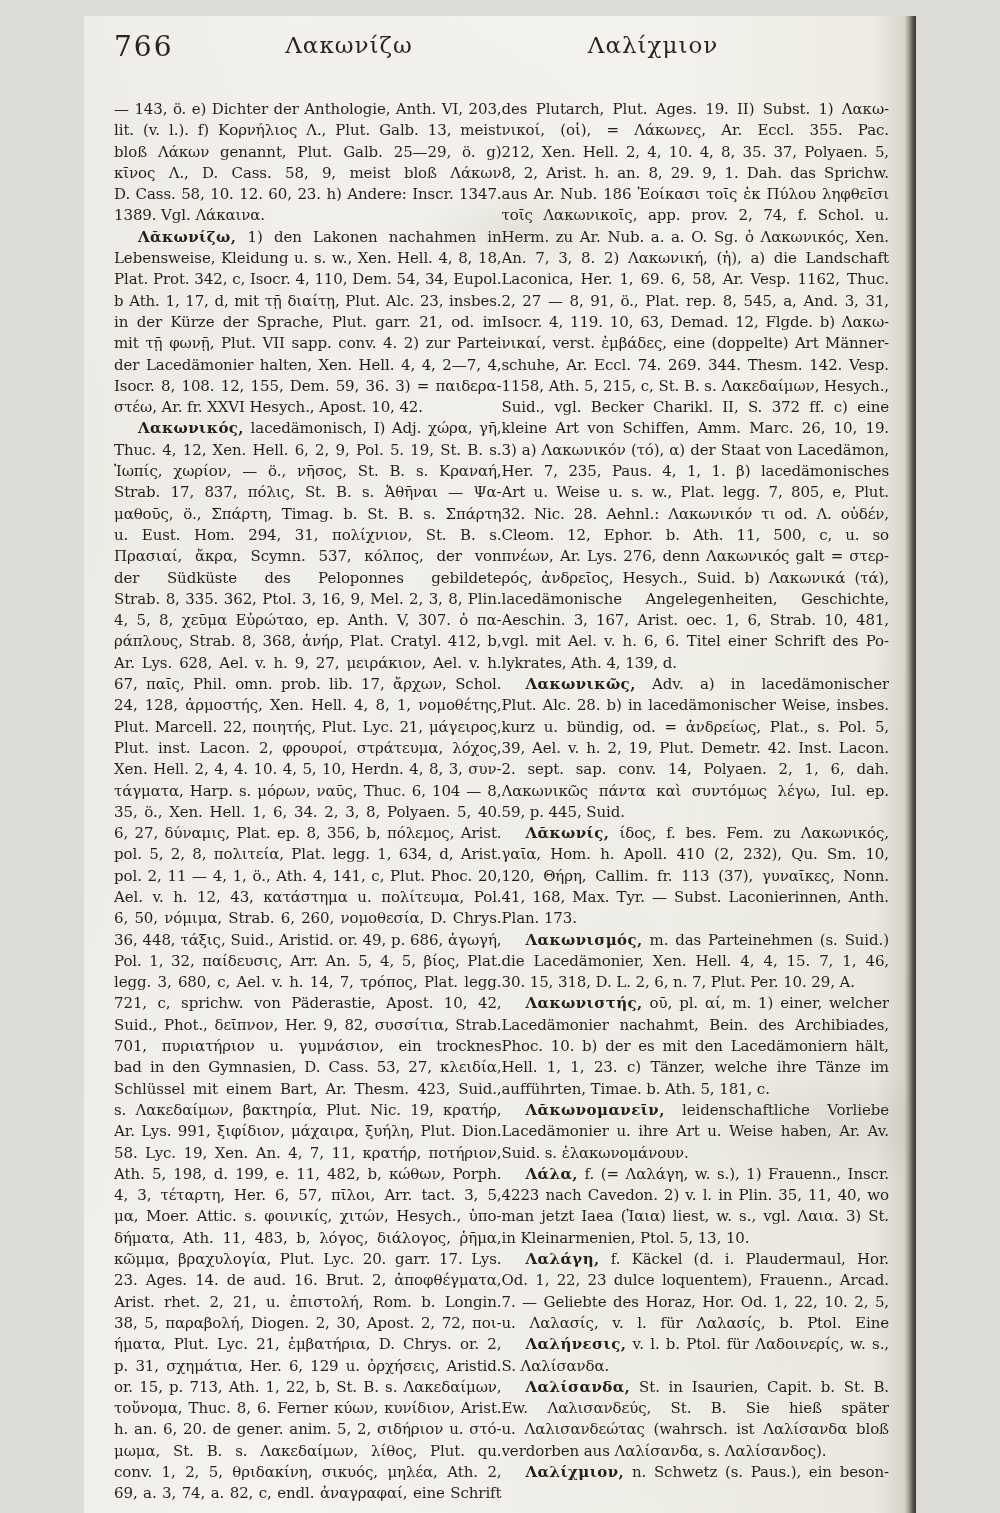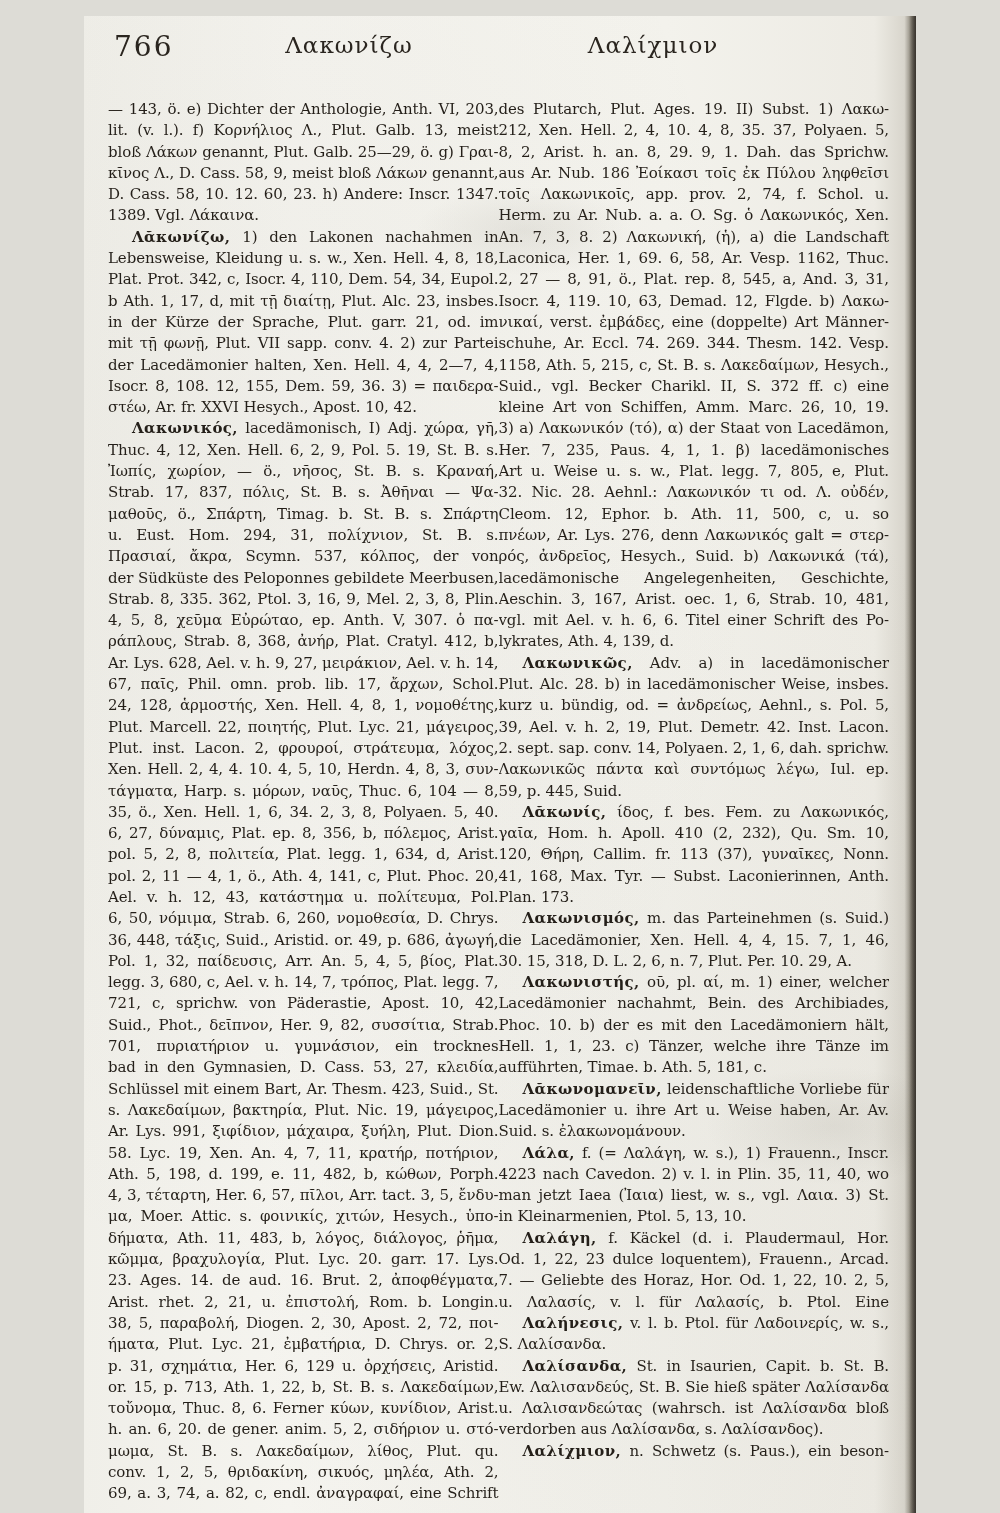--- a/index.html
+++ b/index.html
@@ -20,21 +20,21 @@
   }
   .page-number {
     position:absolute; left:0; top:4px;
     font-size:28px; letter-spacing:2px; color:#2a251f;
   }
   .head-word { position:absolute; top:6px; width:470px; text-align:center;
     font-size:23px; letter-spacing:1px; color:#2a251f; }
   .head-word.left  { left:0;text-align:center; }
   .head-word.right { right:3px; }
   .columns {
-    position:absolute; top:83px; left:24px; right:27px;
+    position:absolute; top:83px; left:30px; right:27px;
     display:flex; gap:0;
   }
   .col { width:467px; overflow:hidden; }
   .line {
     height:21.3px; line-height:21.3px;
     font-size:15px; letter-spacing:-0.1px;
     text-align:justify; text-align-last:justify;
     white-space:normal; overflow:hidden;
     color:#241f19;
   }
@@ -104,21 +104,21 @@
         <div class="line">Ael. v. h. 12, 43, κατάστημα u. πολίτευμα, Pol.</div>
         <div class="line">6, 50, νόμιμα, Strab. 6, 260, νομοθεσία, D. Chrys.</div>
         <div class="line">36, 448, τάξις, Suid., Aristid. or. 49, p. 686, ἀγωγή,</div>
         <div class="line">Pol. 1, 32, παίδευσις, Arr. An. 5, 4, 5, βίος, Plat.</div>
         <div class="line">legg. 3, 680, c, Ael. v. h. 14, 7, τρόπος, Plat. legg. 7,</div>
         <div class="line">721, c, sprichw. von Päderastie, Apost. 10, 42, Hesych.,</div>
         <div class="line">Suid., Phot., δεῖπνον, Her. 9, 82, συσσίτια, Strab. 15,</div>
         <div class="line">701, πυριατήριον u. γυμνάσιον, ein trocknes Schwitz-</div>
         <div class="line">bad in den Gymnasien, D. Cass. 53, 27, κλειδία, κλεῖς,</div>
         <div class="line">Schlüssel mit einem Bart, Ar. Thesm. 423, Suid., St. B.</div>
-        <div class="line">s. Λακεδαίμων, βακτηρία, Plut. Nic. 19, μάγειρος,</div>
+        <div class="line">s. Λακεδαίμων, βακτηρία, Plut. Nic. 19, κρατήρ,</div>
         <div class="line">Ar. Lys. 991, ξιφίδιον, μάχαιρα, ξυήλη, Plut. Dion.</div>
         <div class="line">58. Lyc. 19, Xen. An. 4, 7, 11, κρατήρ, ποτήριον,</div>
         <div class="line">Ath. 5, 198, d. 199, e. 11, 482, b, κώθων, Porph. abst.</div>
         <div class="line">4, 3, τέταρτη, Her. 6, 57, πῖλοι, Arr. tact. 3, 5, ἔνδυ-</div>
         <div class="line">μα, Moer. Attic. s. φοινικίς, χιτών, Hesych., ὑπο-</div>
         <div class="line">δήματα, Ath. 11, 483, b, λόγος, διάλογος, ῥῆμα,</div>
         <div class="line">κῶμμα, βραχυλογία, Plut. Lyc. 20. garr. 17. Lys.</div>
         <div class="line">23. Ages. 14. de aud. 16. Brut. 2, ἀποφθέγματα,</div>
         <div class="line">Arist. rhet. 2, 21, u. ἐπιστολή, Rom. b. Longin.</div>
         <div class="line">38, 5, παραβολή, Diogen. 2, 30, Apost. 2, 72, ποι-</div>
@@ -126,20 +126,21 @@
         <div class="line">p. 31, σχημάτια, Her. 6, 129 u. ὀρχήσεις, Aristid.</div>
         <div class="line">or. 15, p. 713, Ath. 1, 22, b, St. B. s. Λακεδαίμων,</div>
         <div class="line">τοὔνομα, Thuc. 8, 6. Ferner κύων, κυνίδιον, Arist.</div>
         <div class="line">h. an. 6, 20. de gener. anim. 5, 2, σιδήριον u. στό-</div>
         <div class="line">μωμα, St. B. s. Λακεδαίμων, λίθος, Plut. qu.</div>
         <div class="line">conv. 1, 2, 5, θριδακίνη, σικυός, μηλέα, Ath. 2,</div>
         <div class="line">69, a. 3, 74, a. 82, c, endl. ἀναγραφαί, eine Schrift</div>
       </div>
     <div class="col">
         <div class="line">des Plutarch, Plut. Ages. 19. II) Subst. 1) Λακω-</div>
+        <div class="line">νικοί, (οἱ), = Λάκωνες, Ar. Eccl. 355. Pac.</div>
         <div class="line">212, Xen. Hell. 2, 4, 10. 4, 8, 35. 37, Polyaen. 5,</div>
         <div class="line">8, 2, Arist. h. an. 8, 29. 9, 1. Dah. das Sprichw.</div>
         <div class="line">aus Ar. Nub. 186 Ἐοίκασι τοῖς ἐκ Πύλου ληφθεῖσι</div>
         <div class="line">τοῖς Λακωνικοῖς, app. prov. 2, 74, f. Schol. u.</div>
         <div class="line">Herm. zu Ar. Nub. a. a. O. Sg. ὁ Λακωνικός, Xen.</div>
         <div class="line">An. 7, 3, 8. 2) Λακωνική, (ἡ), a) die Landschaft</div>
         <div class="line">Laconica, Her. 1, 69. 6, 58, Ar. Vesp. 1162, Thuc.</div>
         <div class="line">2, 27 — 8, 91, ö., Plat. rep. 8, 545, a, And. 3, 31,</div>
         <div class="line">Isocr. 4, 119. 10, 63, Demad. 12, Flgde. b) Λακω-</div>
         <div class="line">νικαί, verst. ἐμβάδες, eine (doppelte) Art Männer-</div>
@@ -153,21 +154,21 @@
         <div class="line">32. Nic. 28. Aehnl.: Λακωνικόν τι od. Λ. οὐδέν, Plut.</div>
         <div class="line">Cleom. 12, Ephor. b. Ath. 11, 500, c, u. so Λακωνικὸν</div>
         <div class="line">πνέων, Ar. Lys. 276, denn Λακωνικός galt = στερ-</div>
         <div class="line">ρός, ἀνδρεῖος, Hesych., Suid. b) Λακωνικά (τά),</div>
         <div class="line">lacedämonische Angelegenheiten, Geschichte, Sitten u. s. w.,</div>
         <div class="line">Aeschin. 3, 167, Arist. oec. 1, 6, Strab. 10, 481,</div>
         <div class="line">vgl. mit Ael. v. h. 6, 6. Titel einer Schrift des Po-</div>
         <div class="line end">lykrates, Ath. 4, 139, d.</div>
         <div class="line indent"><span class="lemma">Λακωνικῶς,</span> Adv. a) in lacedämonischer Sprache,</div>
         <div class="line">Plut. Alc. 28. b) in lacedämonischer Weise, insbes.</div>
-        <div class="line">kurz u. bündig, od. = ἀνδρείως, Aehnl., s. Pol. 5,</div>
+        <div class="line">kurz u. bündig, od. = ἀνδρείως, Plat., s. Pol. 5,</div>
         <div class="line">39, Ael. v. h. 2, 19, Plut. Demetr. 42. Inst. Lacon.</div>
         <div class="line">2. sept. sap. conv. 14, Polyaen. 2, 1, 6, dah. sprichw.</div>
         <div class="line">Λακωνικῶς πάντα καὶ συντόμως λέγω, Iul. ep.</div>
         <div class="line end">59, p. 445, Suid.</div>
         <div class="line indent"><span class="lemma">Λᾰκωνίς,</span> ίδος, f. bes. Fem. zu Λακωνικός, dah.</div>
         <div class="line">γαῖα, Hom. h. Apoll. 410 (2, 232), Qu. Sm. 10,</div>
         <div class="line">120, Θήρη, Callim. fr. 113 (37), γυναῖκες, Nonn.</div>
         <div class="line">41, 168, Max. Tyr. — Subst. Laconierinnen, Anth.</div>
         <div class="line end">Plan. 173.</div>
         <div class="line indent"><span class="lemma">Λακωνισμός,</span> m. das Parteinehmen (s. Suid.) für</div>

